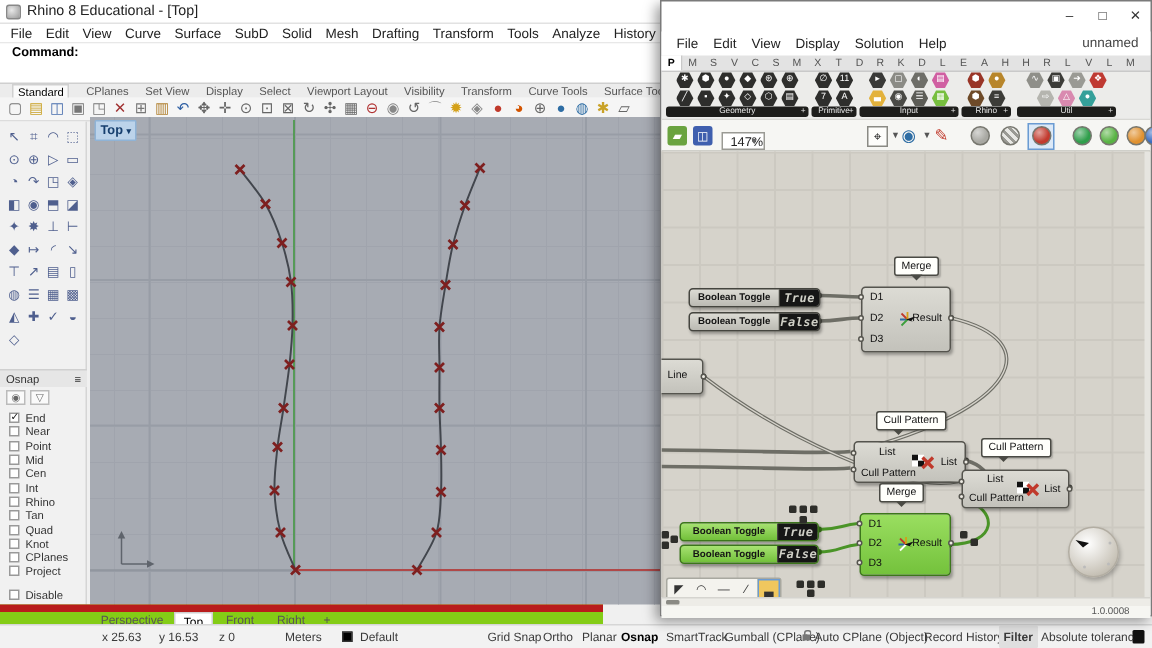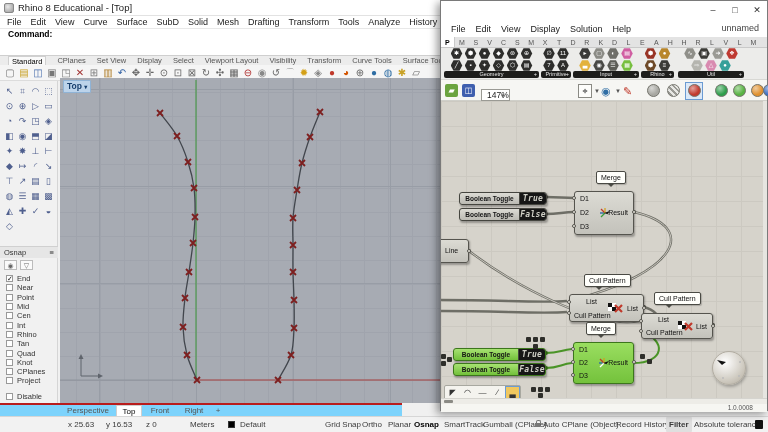--- a/index.html
+++ b/index.html
@@ -38,21 +38,21 @@
   
   .vp{position:absolute;left:60px;top:78px;width:380px;height:325px;background-color:#a7abb3;
       background-image:
         linear-gradient(#989da6 1px,transparent 1px),linear-gradient(90deg,#989da6 1px,transparent 1px),
         linear-gradient(#a0a4ad 1px,transparent 1px),linear-gradient(90deg,#a0a4ad 1px,transparent 1px);
       background-size:97px 97px,97px 97px,24px 24px,24px 24px;
       background-position:39px 11px,39px 11px,16px 14px,16px 14px;
       overflow:hidden;}
   .vp-label{position:absolute;left:3px;top:2px;background:#bcd3ea;border:1px solid #8fb3d6;color:#173f6e;font-size:8.5px;font-weight:bold;padding:0 3px;line-height:10px;border-radius:1px;}
   .vp-label .caret{font-size:6px;}
-  .vp-tabs{position:absolute;left:0;top:403px;width:402px;height:13px;background:#7dd3fc;border-top:2px solid #b91c1c;}
+  .vp-tabs{position:absolute;left:0;top:403px;width:402px;height:13px;background:#84cc16;border-top:5px solid #b91c1c;}
   .vptab{position:absolute;top:0;font-size:8px;color:#555;text-align:center;line-height:12px;}
   .vptab.active{background:#fff;border:1px solid #cfcfcf;border-bottom:none;color:#000;}
 
   
   .r-status{position:absolute;left:0;top:416px;width:768px;height:16px;background:#f2f2f2;border-top:1px solid #d6d6d6;}
   .st{position:absolute;top:0;font-size:8px;color:#3a3a3a;line-height:15px;white-space:nowrap;}
   .st.bold{font-weight:bold;color:#000;}
   .st.boxed{background:#dfdfdf;padding:0 3px;border-radius:1px;font-weight:bold;}
   .swatch{position:absolute;top:4px;width:7px;height:7px;background:#000;border:1px solid #333;}
   .lock-icon{position:absolute;top:6px;width:5px;height:4px;background:#787878;}

